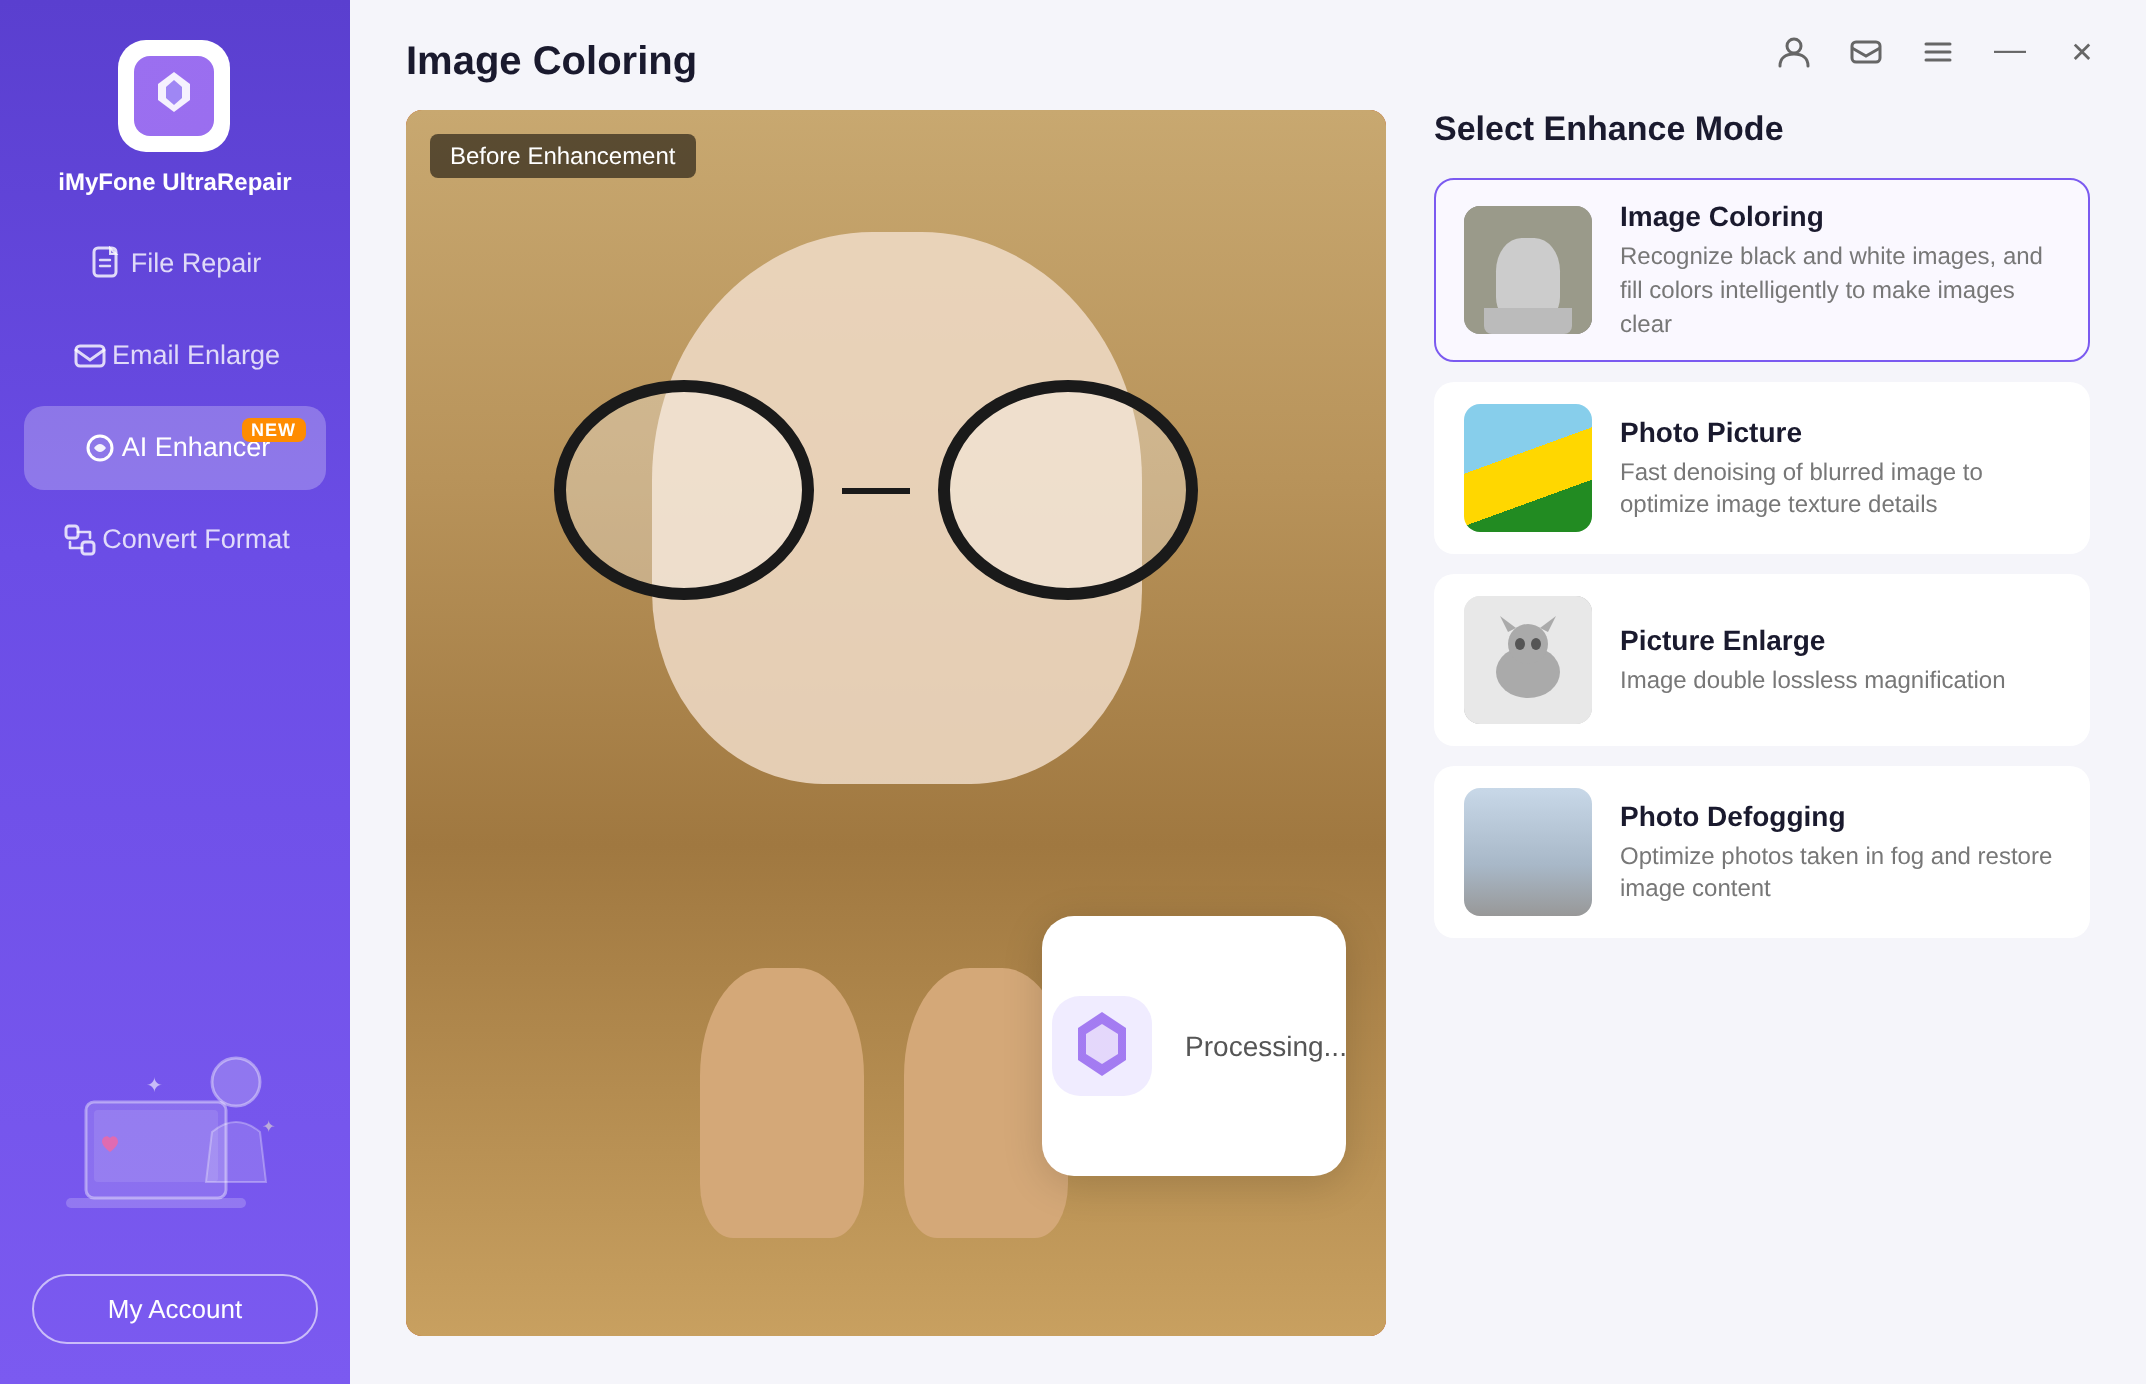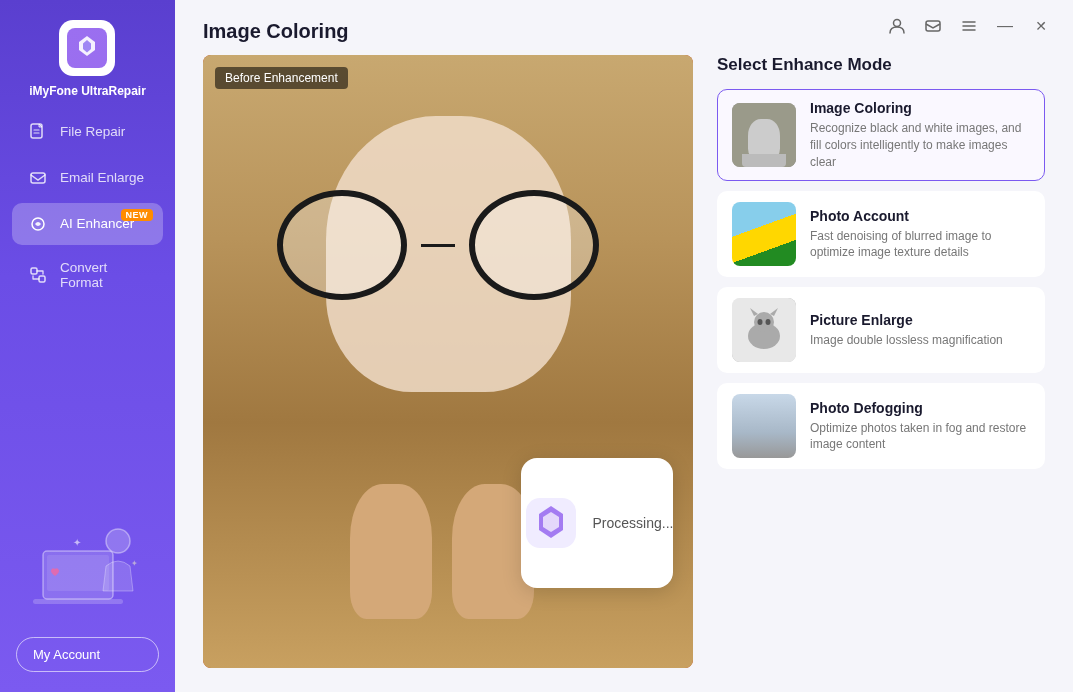--- a/index.html
+++ b/index.html
@@ -54,29 +54,30 @@
       display: flex;
       flex-direction: column;
       gap: 4px;
       padding: 0 12px;
       flex: 1;
     }
 
     .nav-item {
       display: flex;
       align-items: center;
-      gap: 12px;
+      gap: 1px;
       padding: 11px 16px;
       border-radius: 10px;
       cursor: pointer;
       color: rgba(255,255,255,0.8);
       font-size: 13.5px;
       font-weight: 500;
       position: relative;
       transition: background 0.15s;
+      justify-content: center;
     }
 
     .nav-item.active {
       background: rgba(255,255,255,0.25);
       color: white;
     }
 
     .nav-item-icon {
       width: 20px;
       height: 20px;
@@ -112,21 +113,21 @@
       margin: 0 16px;
       width: calc(100% - 32px);
       padding: 9px 16px;
       background: transparent;
       border: 1.5px solid rgba(255,255,255,0.6);
       border-radius: 20px;
       color: white;
       font-size: 13px;
       font-weight: 500;
       cursor: pointer;
-      text-align: left;
+      text-align: center;
     }
 
     
     .main-content {
       flex: 1;
       height: 692px;
       background: #f5f5fa;
       display: flex;
       flex-direction: column;
       position: relative;
@@ -585,21 +586,21 @@
           <div class="mode-info">
             <div class="mode-name">Image Coloring</div>
             <div class="mode-desc">Recognize black and white images, and fill colors intelligently to make images clear</div>
           </div>
         </div>
 
         <div class="mode-card">
           <div class="mode-thumbnail img-sunflower">
           </div>
           <div class="mode-info">
-            <div class="mode-name">Photo Account</div>
+            <div class="mode-name">Photo Picture</div>
             <div class="mode-desc">Fast denoising of blurred image to optimize image texture details</div>
           </div>
         </div>
 
         <div class="mode-card">
           <div class="mode-thumbnail img-cat">
 
             <svg width="64" height="64" viewBox="0 0 64 64" fill="none">
               <rect width="64" height="64" fill="#e8e8e8"></rect>
               <ellipse cx="32" cy="38" rx="16" ry="13" fill="#aaa"></ellipse>

